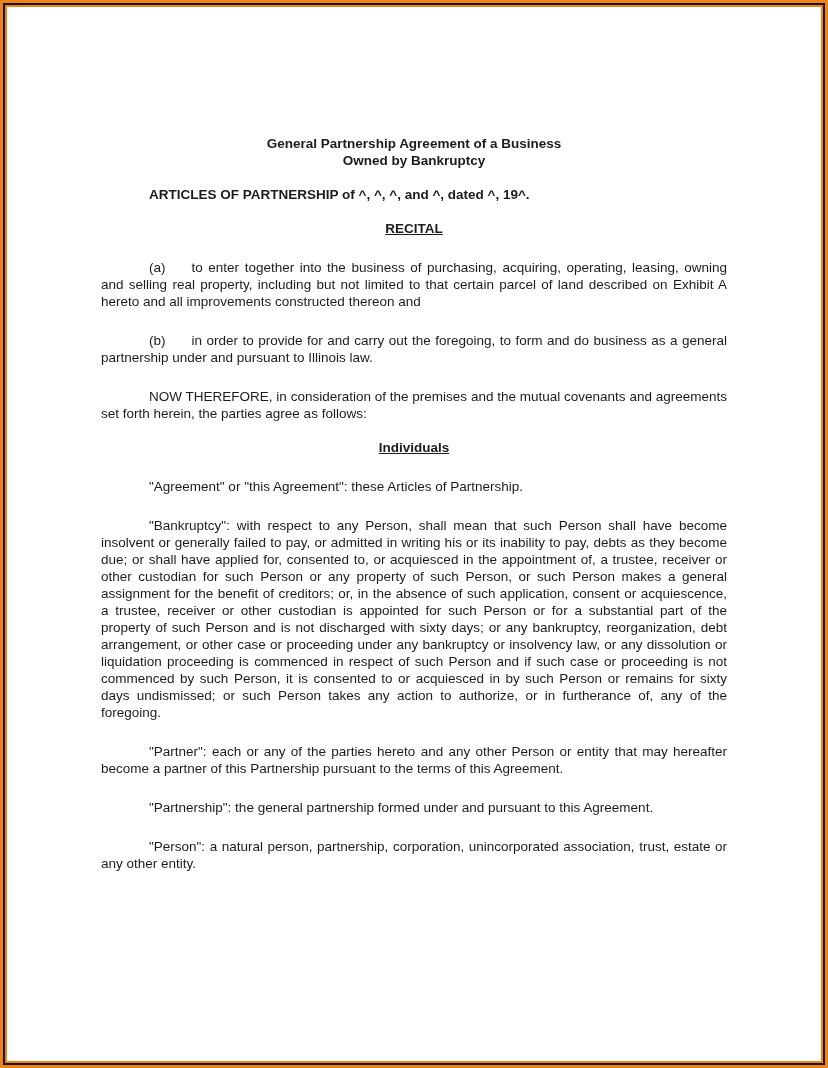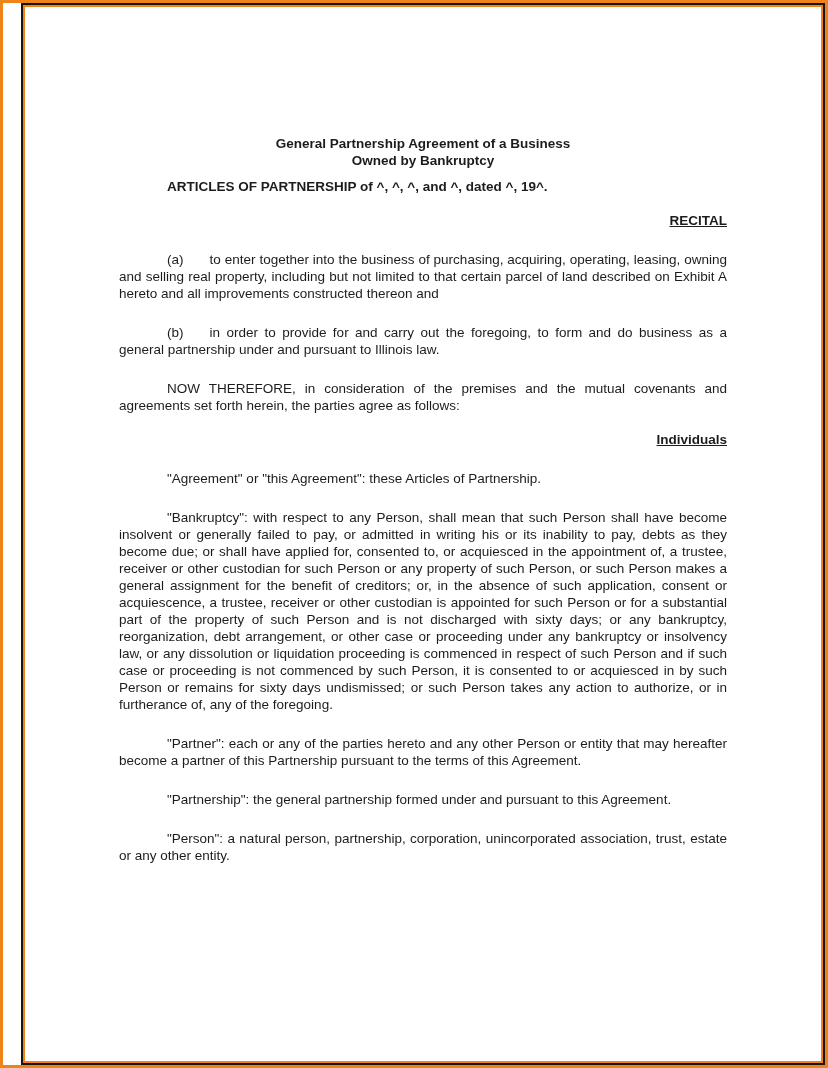--- a/index.html
+++ b/index.html
@@ -7,21 +7,20 @@
   body {
     width: 828px;
     height: 1068px;
     font-family: "Liberation Sans", sans-serif;
     color: #1c1c1c;
   }
   .frame-outer {
     width: 828px;
     height: 1068px;
     border: 3px solid #ee8419;
-    padding-left: 18px;
   }
   .frame-mid {
     width: 100%;
     height: 100%;
     border: 2px solid #171411;
   }
   .frame-inner {
     width: 100%;
     height: 100%;
     border: 2px solid #ee8419;
@@ -30,23 +29,23 @@
   }
   .content {
     padding: 128px 94px 0 94px;
   }
   .doc {
     font-size: 13.5px;
     line-height: 17px;
   }
   .title-block { text-align: center; font-weight: bold; }
   .heading-center { text-align: center; font-weight: bold; margin-top: 17px; }
-  .heading-left { text-align: left; font-weight: bold; margin-top: 9px; text-indent: 48px; }
+  .heading-left { text-align: left; font-weight: bold; margin-top: 17px; text-indent: 48px; }
   .section-title {
-    text-align: right;
+    text-align: center;
     font-weight: bold;
     text-decoration: underline;
     margin-top: 17px;
   }
   .para {
     margin-top: 22px;
     text-align: justify;
     text-indent: 48px;
   }
   .para-left {

